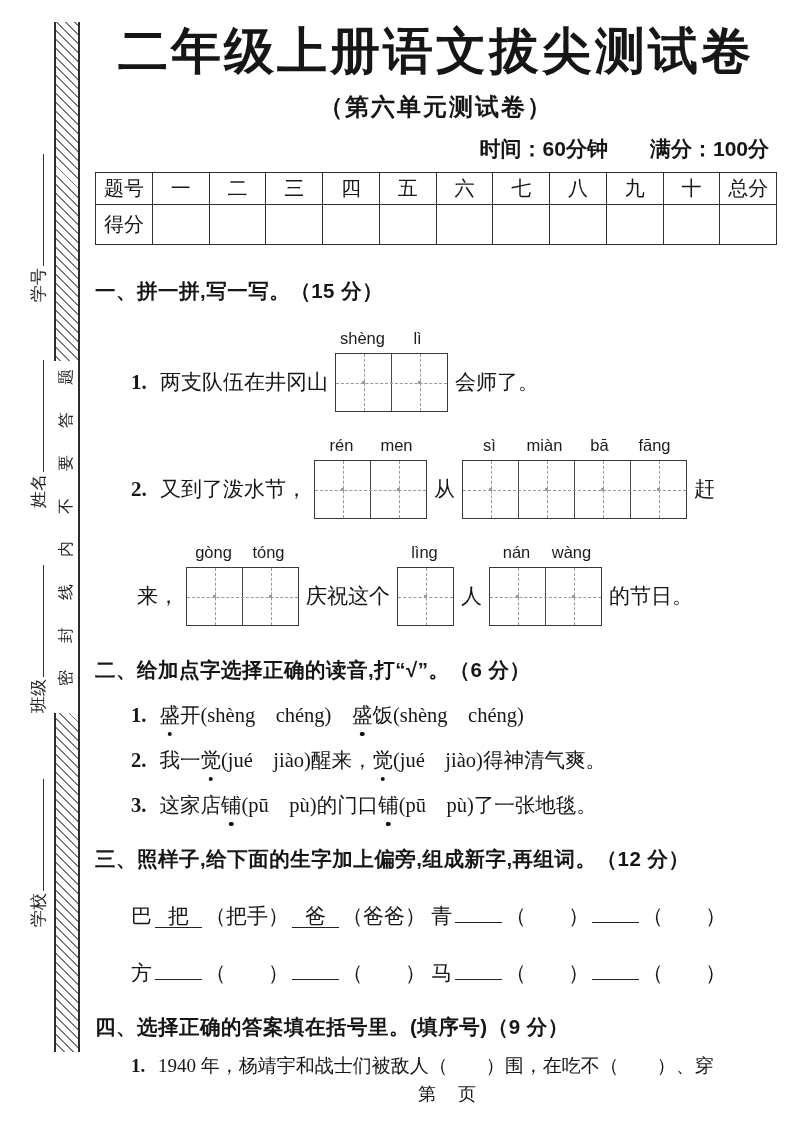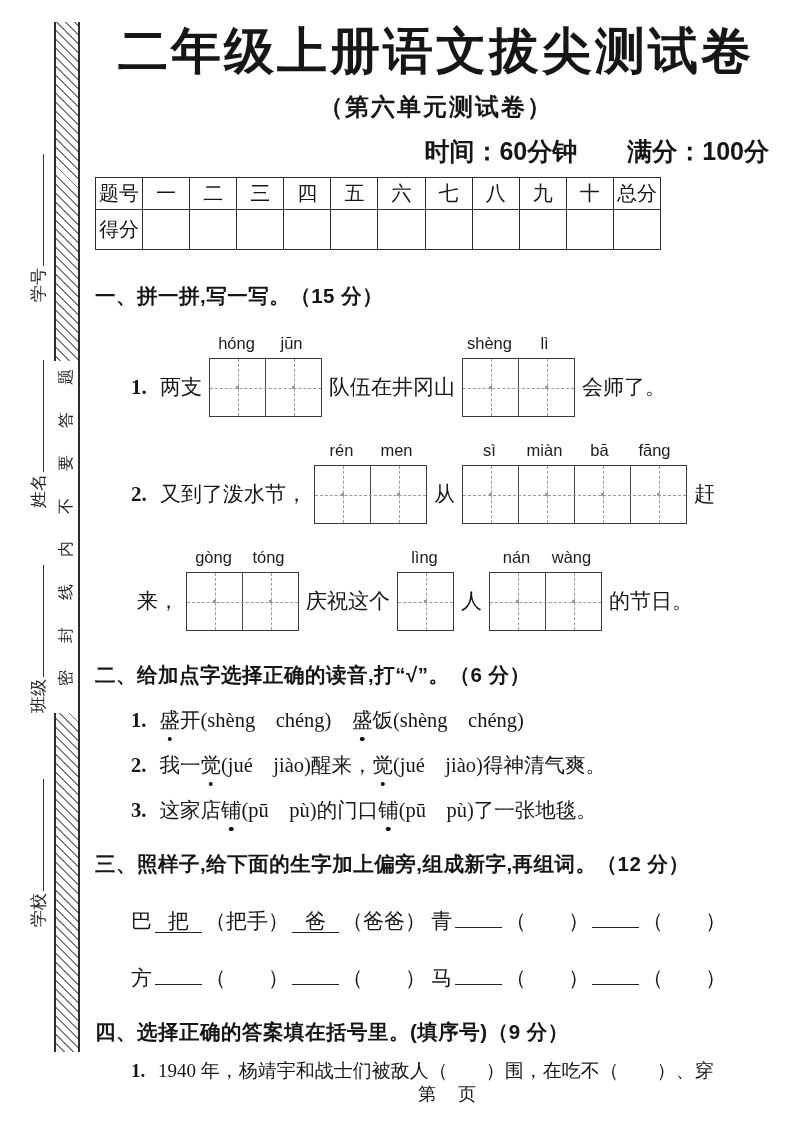--- a/index.html
+++ b/index.html
@@ -45,24 +45,24 @@
   .title{
     text-align:center; font-family:"Liberation Sans", sans-serif;
     font-weight:900; font-size:50px; letter-spacing:3px; line-height:1.1;
   }
   .subtitle{
     text-align:center; font-family:"Liberation Sans", sans-serif;
     font-weight:700; font-size:24px; margin-top:12px; letter-spacing:2px;
   }
   .info-line{
     text-align:right; font-family:"Liberation Sans", sans-serif;
-    font-weight:700; font-size:25px; margin-top:12px; padding-right:8px;
-  }
-  
-  table.score{border-collapse:collapse; margin-top:9px; width:566px; table-layout:fixed;}
+    font-weight:700; font-size:21px; margin-top:12px; padding-right:8px;
+  }
+  
+  table.score{border-collapse:collapse; margin-top:9px; width:682px; table-layout:fixed;}
   table.score th, table.score td{
     border:1.6px solid #2e2e2e; padding:0;
     font-family:"Liberation Serif", serif; font-weight:400;
     font-size:20px; text-align:center;
   }
   table.score tr.hdr th{height:31px;}
   table.score tr.scr th, table.score tr.scr td{height:39px;}
   
   .sec-head{
     font-family:"Liberation Sans", sans-serif; font-weight:700;
@@ -155,30 +155,20 @@
             <td></td>
           </tr>
       </tbody>
     </table>
 
     <div class="sec-head">一、拼一拼,写一写。（15 分）</div>
     <div id="section-one">
         <div class="s1-line">
           <span class="cn num">1. </span>
           <span class="cn">两支</span>
-          <span class="pybox">
-            <span class="pyrow">
-              <span>hóng</span>
-              <span>jūn</span>
-            </span>
-            <span class="wbox">
-              <span class="cell"></span>
-              <span class="cell"></span>
-            </span>
-          </span>
           <span class="cn">队伍在井冈山</span>
           <span class="pybox">
             <span class="pyrow">
               <span>shèng</span>
               <span>lì</span>
             </span>
             <span class="wbox">
               <span class="cell"></span>
               <span class="cell"></span>
             </span>

